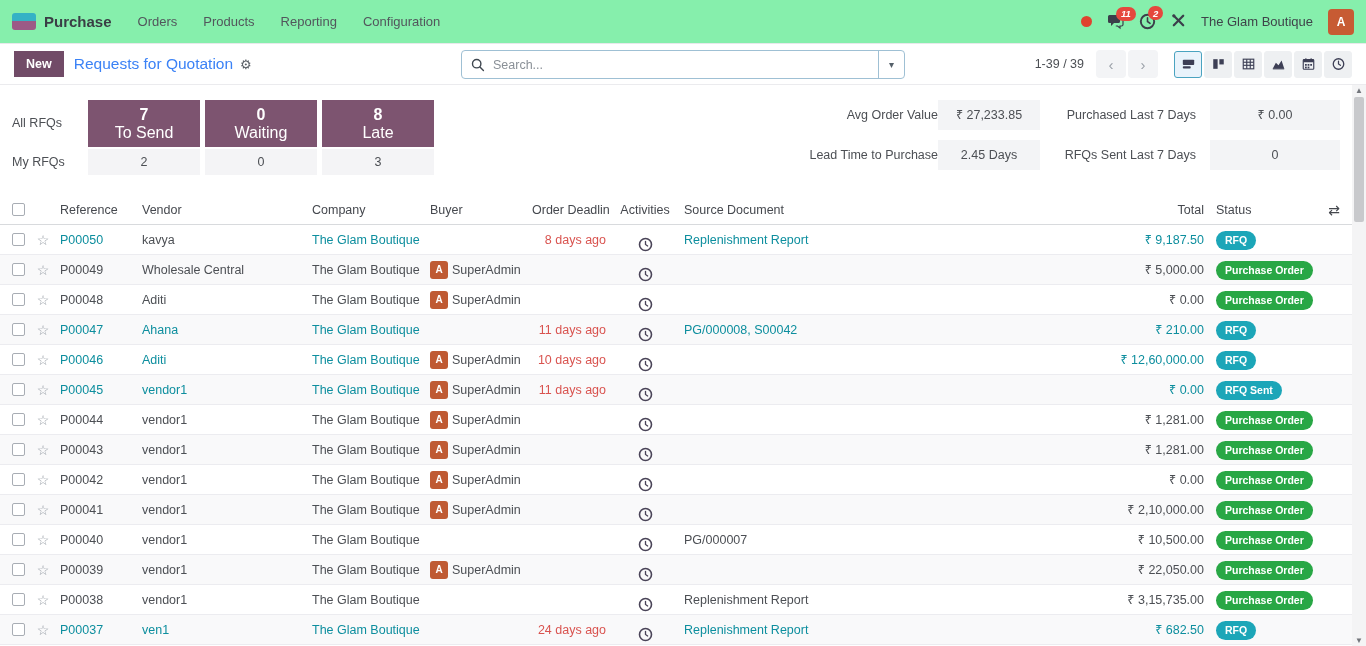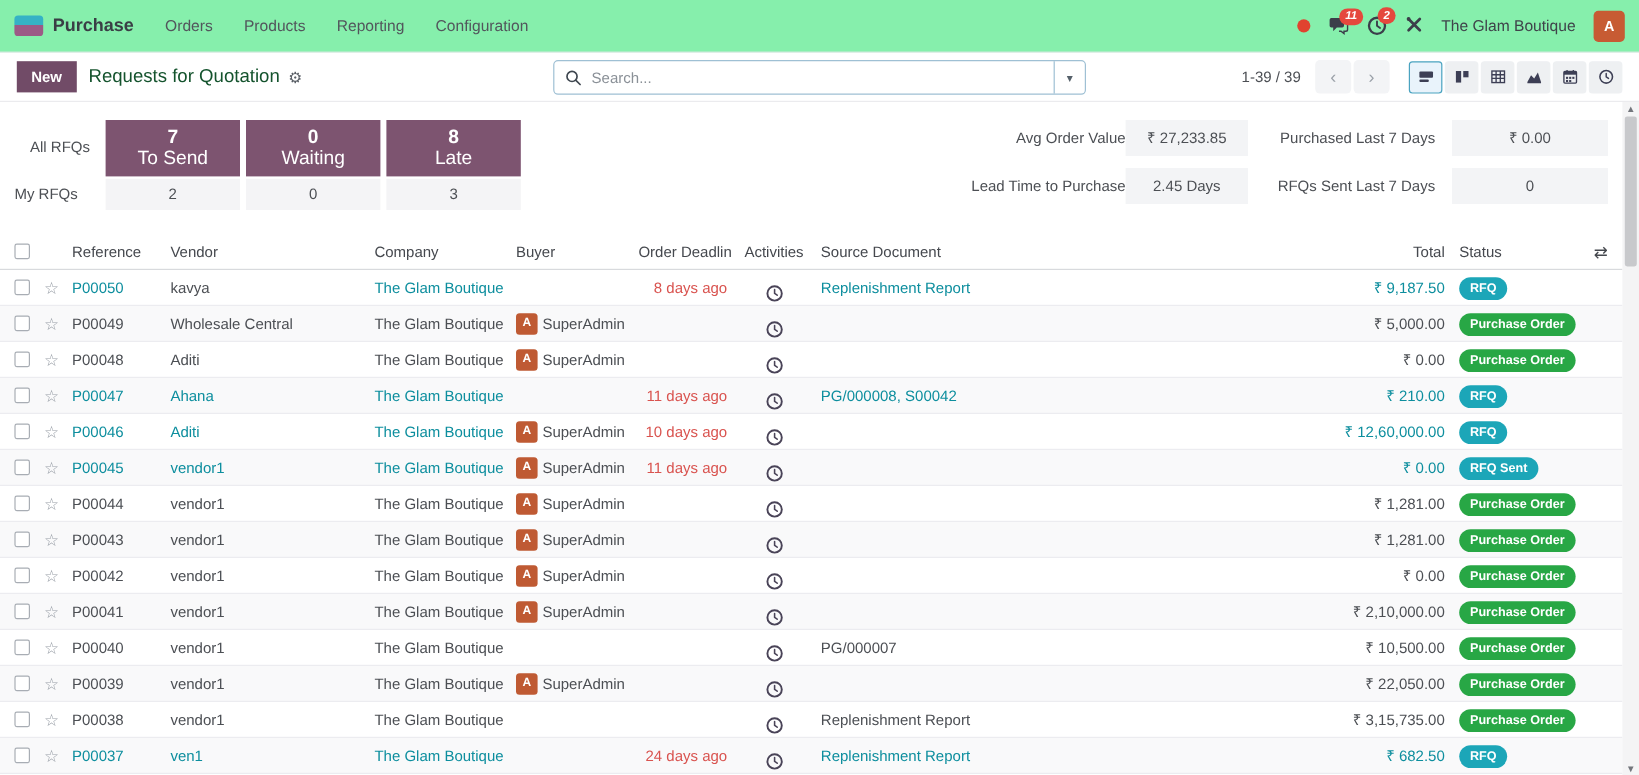--- a/index.html
+++ b/index.html
@@ -20,21 +20,21 @@
   .icon-wrap { position:relative; display:inline-flex; }
   .notif { position:absolute; top:-7px; left:9px; background:#e5483d; color:#fff; font-size:9.5px; font-weight:bold;
     border-radius:9px; padding:1.5px 5px; line-height:1.2;font-style:italic; }
   .company-name { font-size:13px; color:#3f434a; }
   .avatar { width:26px; height:26px; border-radius:4px; background:#c75b33; color:#fff; font-weight:bold;
     font-size:12px; display:flex; align-items:center; justify-content:center; }
   
   .cpanel { position:relative; height:41px; display:flex; align-items:center; padding:0 14px; border-bottom:1px solid #ebebee; background:#fff; }
   .btn-new { background:#714B67; color:#fff; border:none; border-radius:0; padding:6px 12px; font-size:12.5px;
     font-weight:bold; font-family:inherit; cursor:pointer; }
-  .view-title { font-size:15.5px; color:#14532d; margin-left:10px; }
+  .view-title { font-size:15.5px; color:#3b82f6; margin-left:10px; }
   .gear { font-size:13px; color:#5a5f66; margin-left:7px; cursor:pointer; }
   .searchbox { position:absolute; left:50%; transform:translateX(-50%); top:6px; width:444px; height:29px;
     border:1px solid #9fc0d4; border-radius:4px; display:flex; align-items:center; background:#fff; }
   .searchbox input { flex:1; border:none; outline:none; font-family:inherit; font-size:12.5px; color:#4c4f54; }
   .searchbox input::placeholder { color:#8a9097; }
   .search-caret { width:26px; align-self:stretch; border-left:1px solid #9fc0d4; display:flex; align-items:center;
     justify-content:center; color:#55606a; font-size:10px; cursor:pointer; }
   .cp-right { margin-left:auto; display:flex; align-items:center; gap:10px; }
   .pager-text { color:#4c4f54; margin-right:2px; }
   .pager-btns { display:flex; gap:2px; }
@@ -202,21 +202,21 @@
         <svg width="15" height="14" viewBox="0 0 16 16" data-name="activity-view-icon">
           <circle cx="8" cy="8" r="6" fill="none" stroke="#3d3f55" stroke-width="1.5"></circle>
           <path d="M8 4.8V8l2.2 1.5" fill="none" stroke="#3d3f55" stroke-width="1.4" stroke-linecap="round"></path>
         </svg>
       </span>
     </div>
   </div>
 </div>
 
 <div class="dash" data-name="purchase-dashboard">
-  <div class="dash-label" style="top:31px;margin-left:13px;" data-name="all-rfqs-label">All RFQs</div>
+  <div class="dash-label" style="top:31px;" data-name="all-rfqs-label">All RFQs</div>
   <div class="dash-label" style="top:70px;" data-name="my-rfqs-label">My RFQs</div>
 
   <div class="dash-card" style="left:88px; top:15px;" data-name="kpi-card-to-send">
     <div class="purple">
       <div class="num" data-name="to-send-count">7</div>
       <div class="lbl" data-name="to-send-label">To Send</div>
     </div>
     <div class="sub" data-name="my-to-send-count">2</div>
   </div>
   <div class="dash-card" style="left:205px; top:15px;" data-name="kpi-card-waiting">

